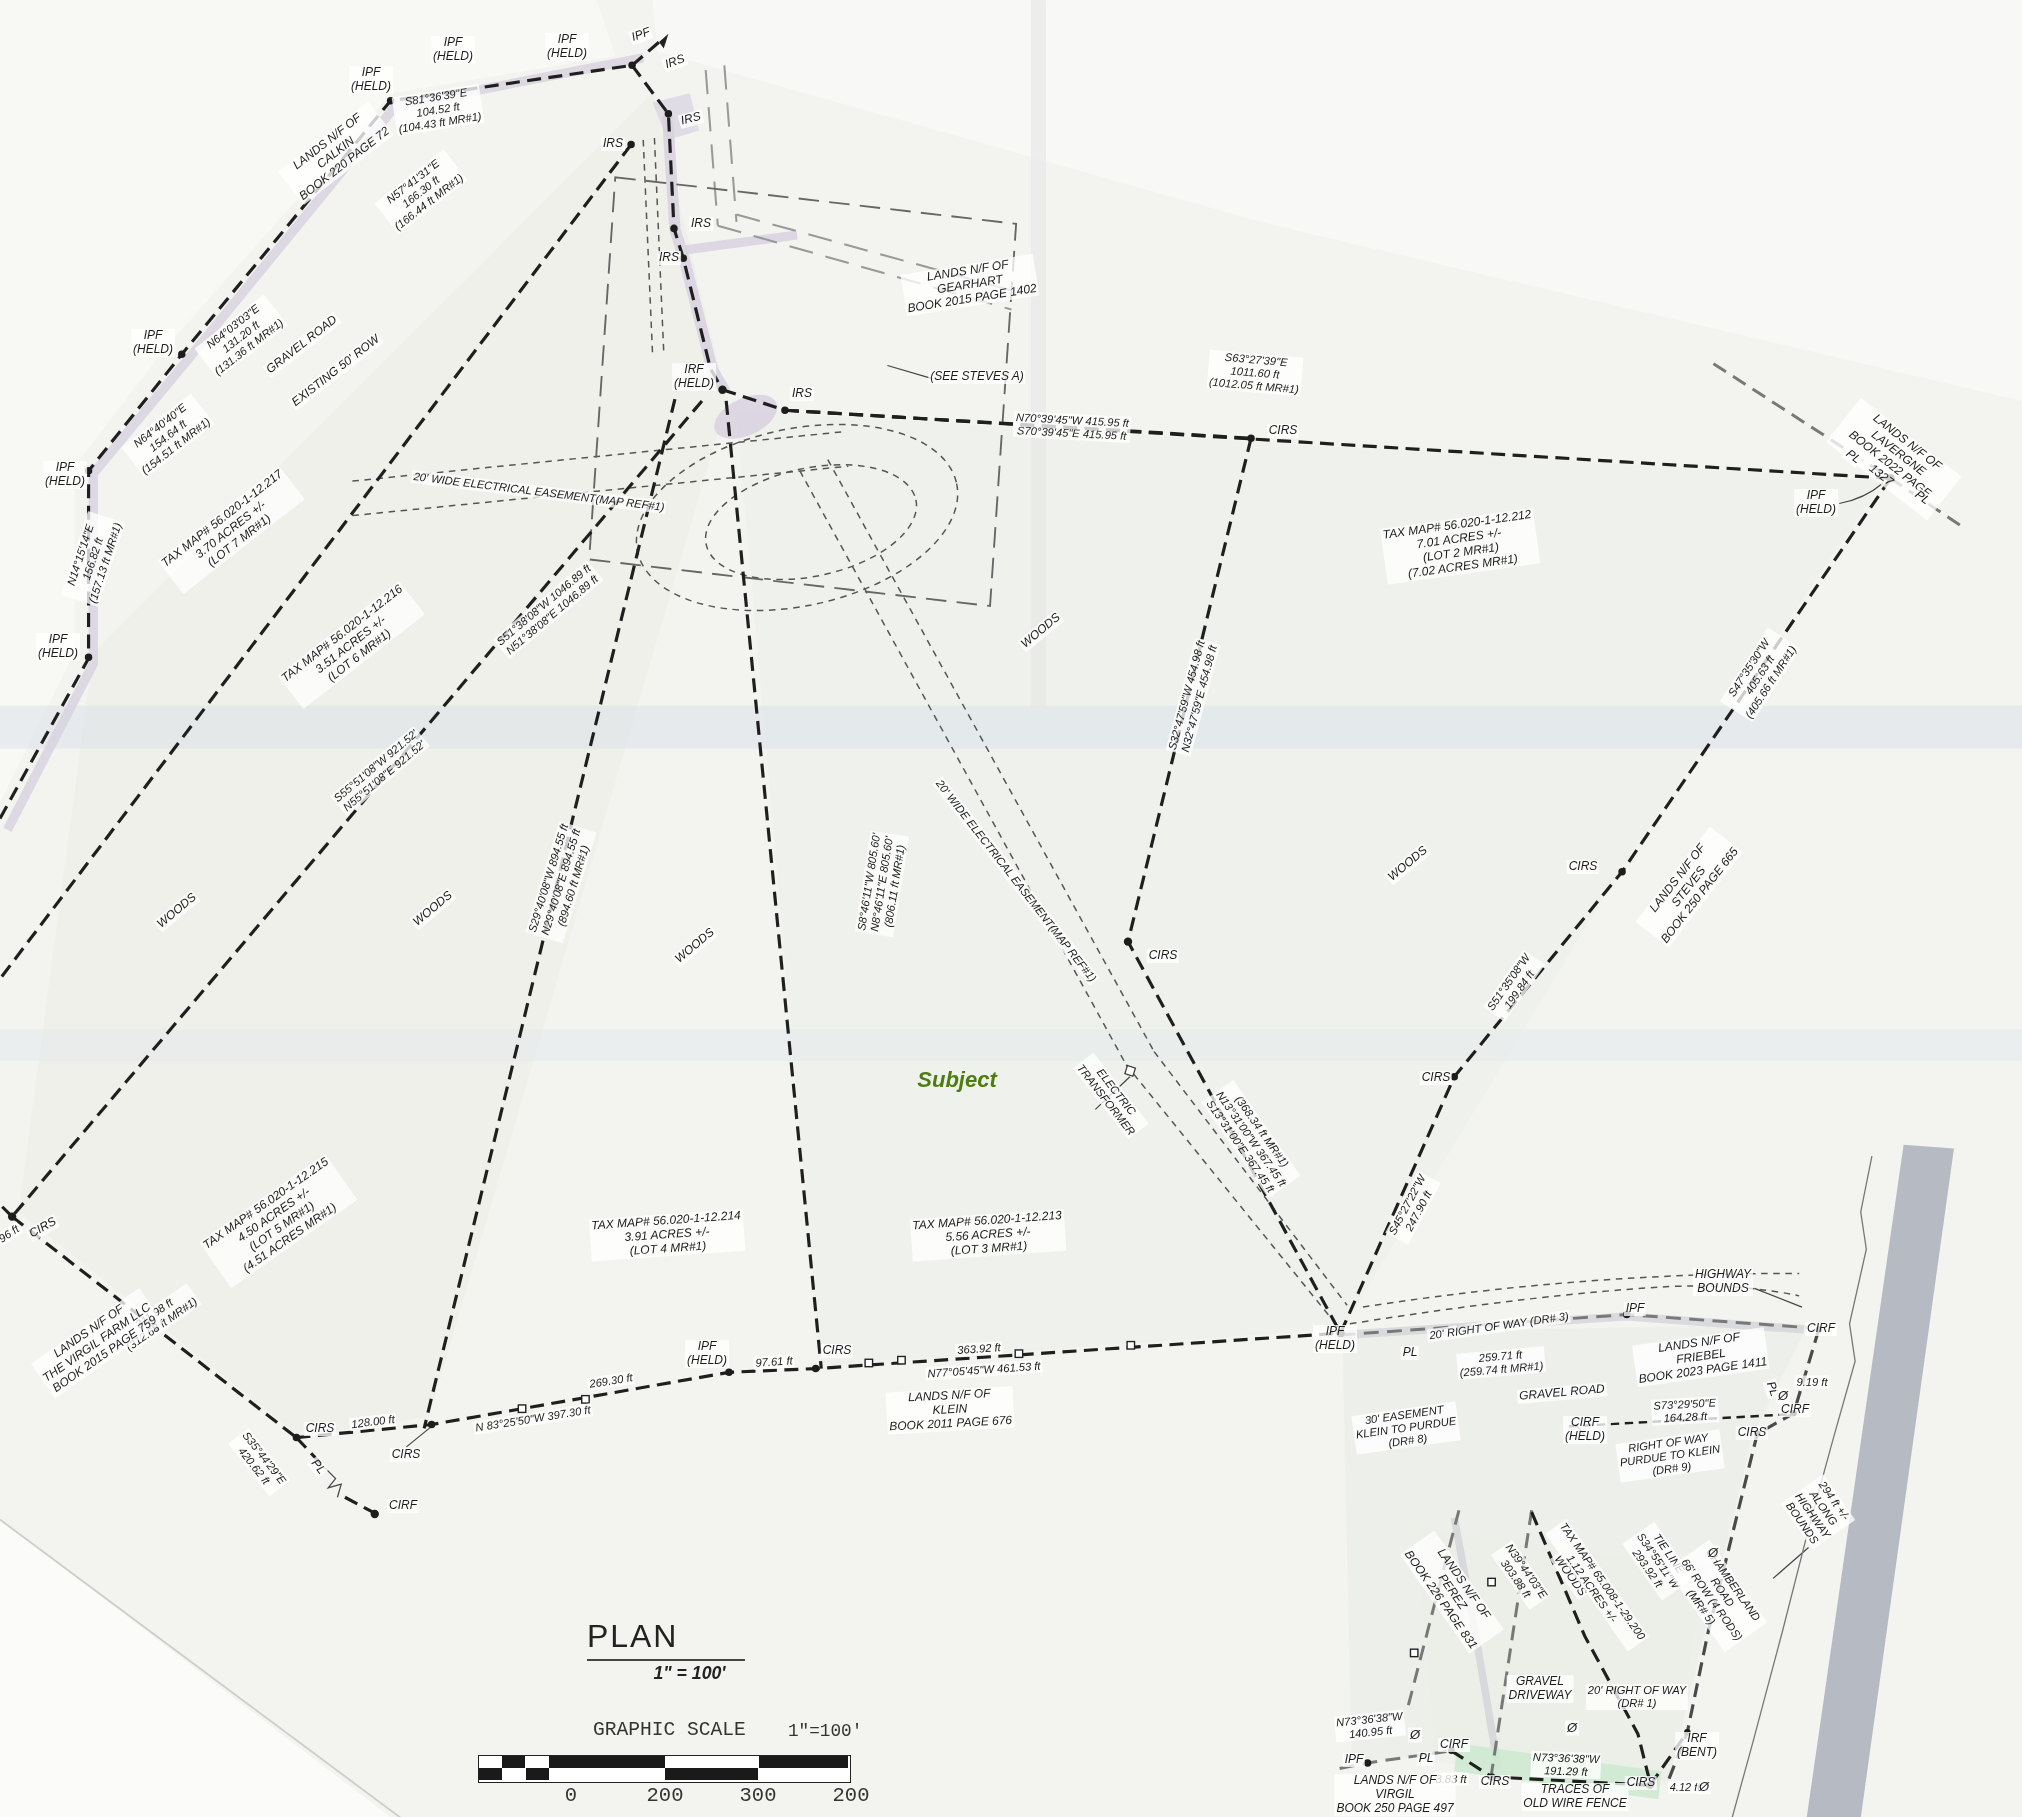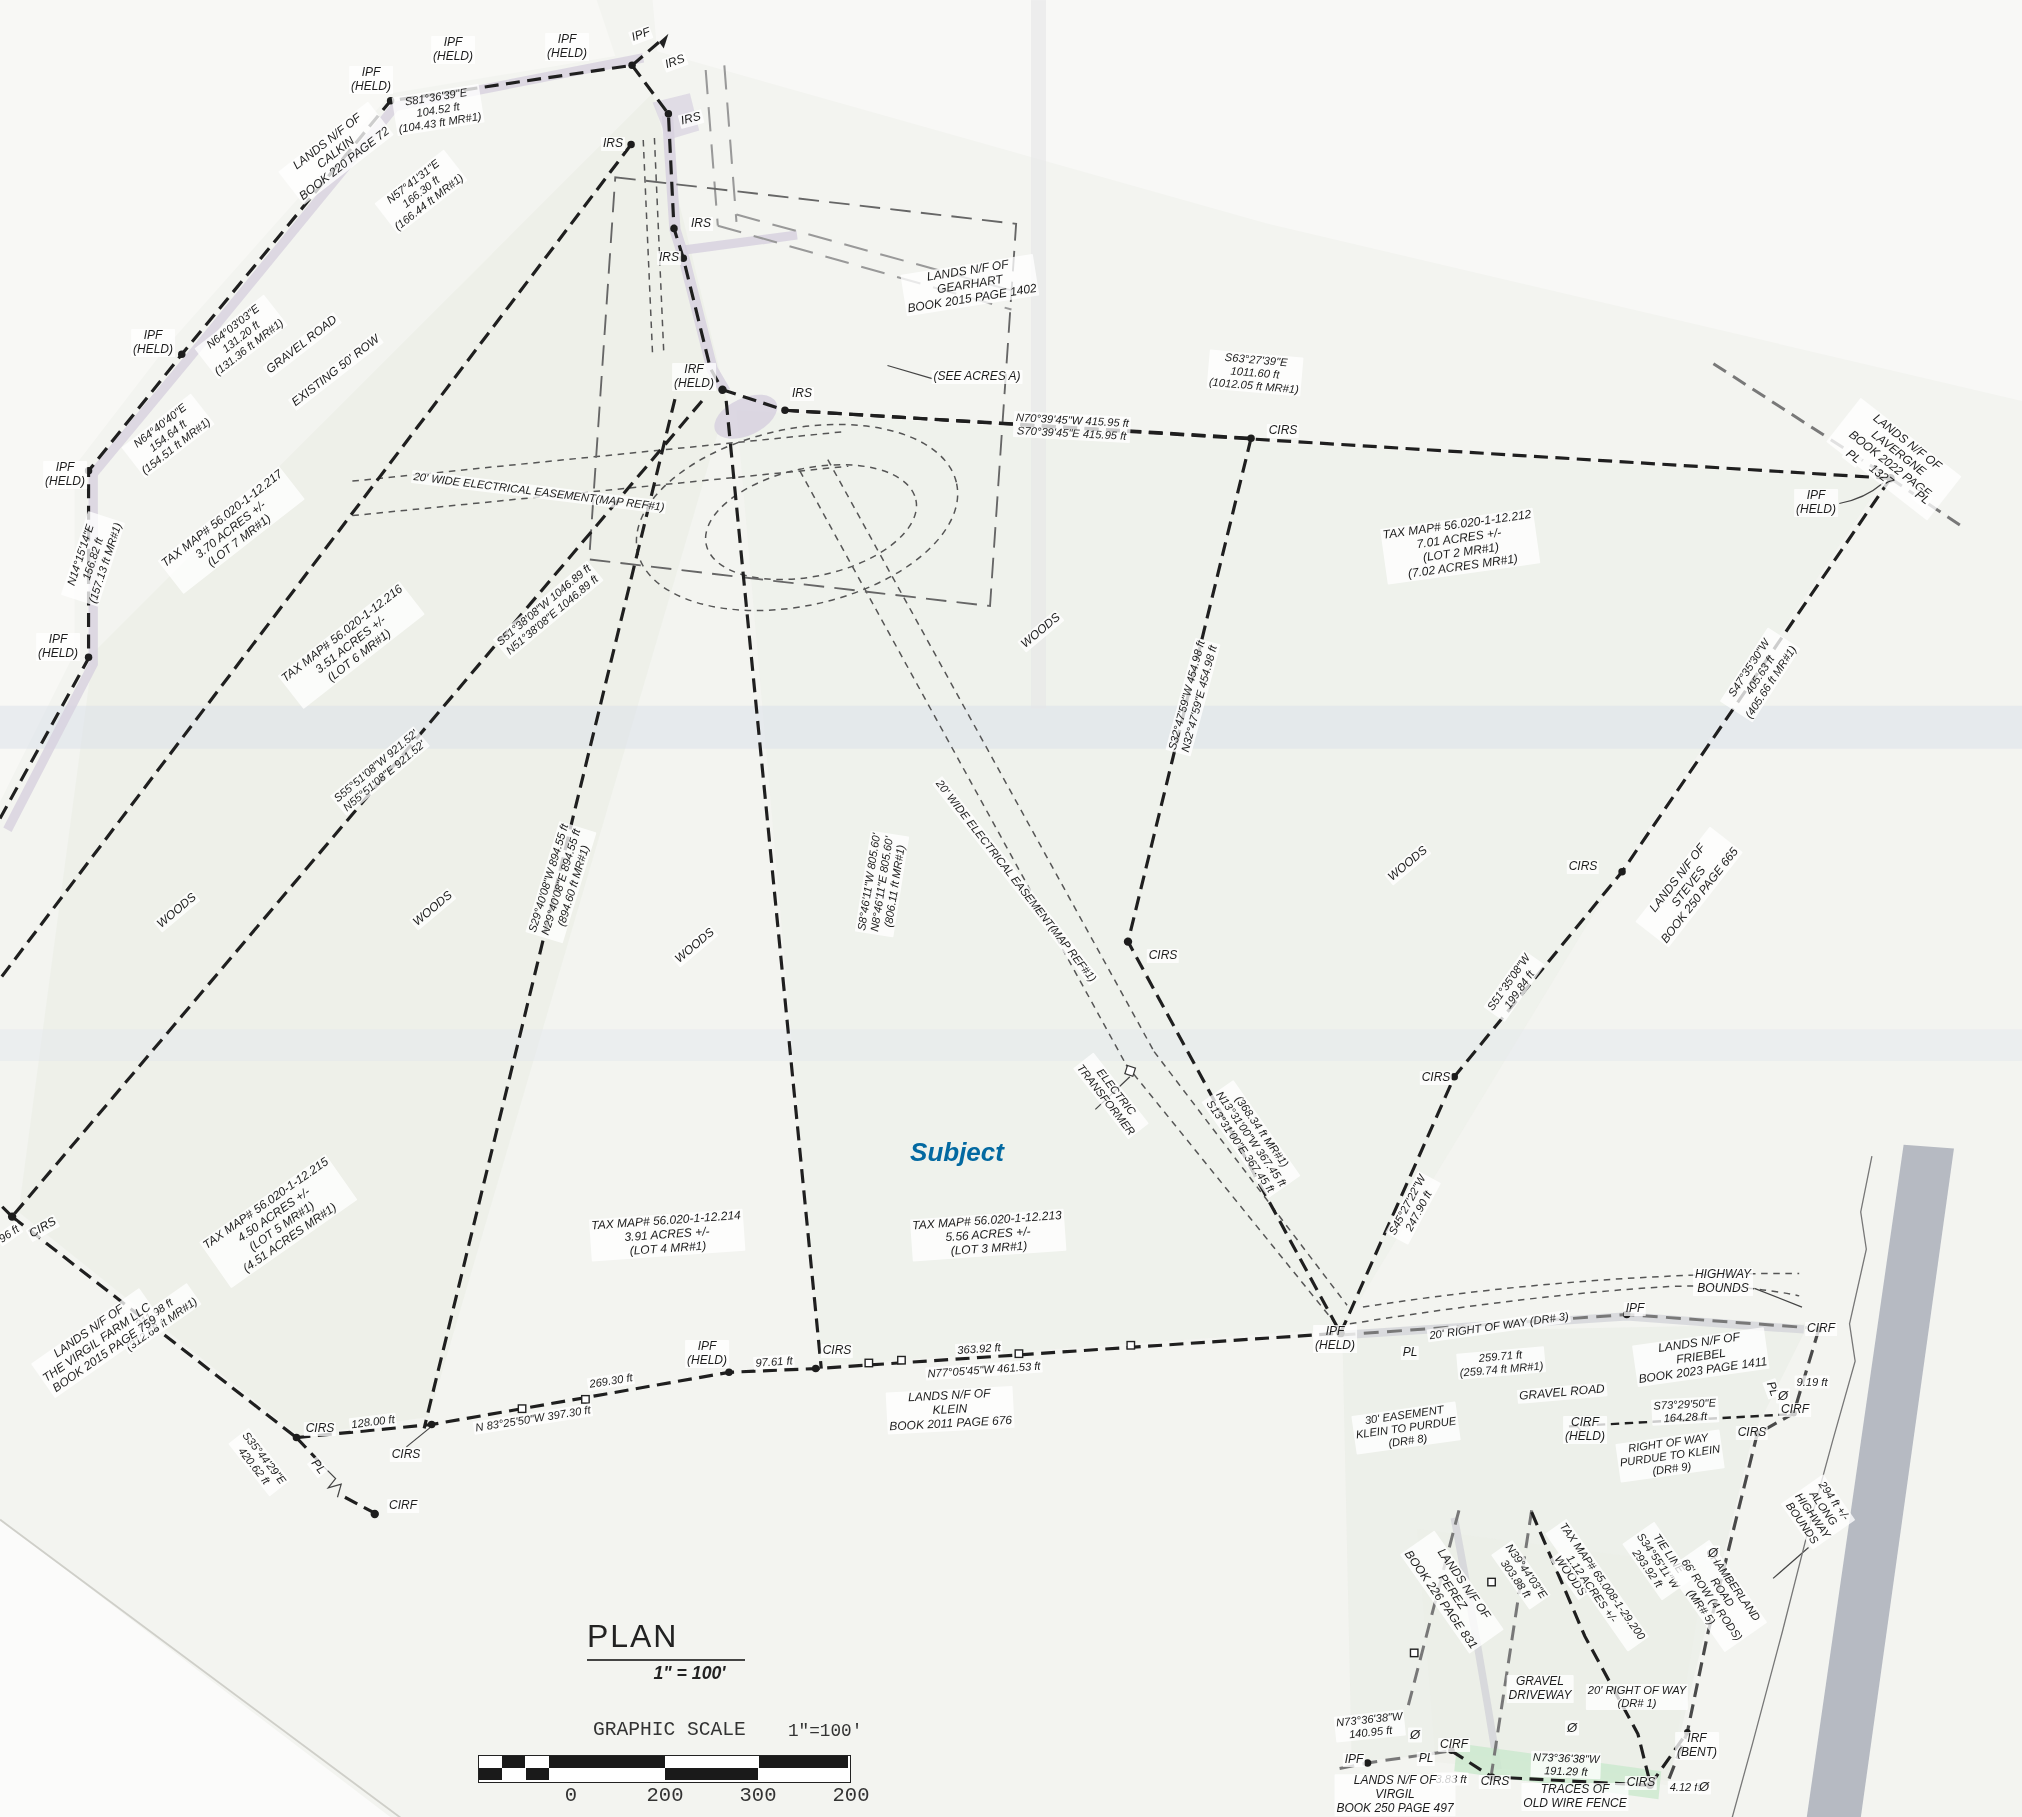--- a/index.html
+++ b/index.html
@@ -213,21 +213,21 @@
       <div class="lbl" style="left: 65px; top: 475px; font-size: 12px; transform: translate(-50%, -50%) rotate(0deg);">IPF
 (HELD)</div>
       <div class="lbl" style="left: 93px; top: 559px; font-size: 11.2px; transform: translate(-50%, -50%) rotate(-72deg);">N14°15'14"E
 156.82 ft
 (157.13 ft MR#1)</div>
       <div class="lbl" style="left: 58px; top: 647px; font-size: 12px; transform: translate(-50%, -50%) rotate(0deg);">IPF
 (HELD)</div>
       <div class="lbl" style="left: 970px; top: 285px; font-size: 12px; transform: translate(-50%, -50%) rotate(-9deg);">LANDS N/F OF
 GEARHART
 BOOK 2015 PAGE 1402</div>
-      <div class="lbl" style="left: 977px; top: 377px; font-size: 12px; transform: translate(-50%, -50%) rotate(0deg);">(SEE ACRES A)</div>
+      <div class="lbl" style="left: 977px; top: 377px; font-size: 12px; transform: translate(-50%, -50%) rotate(0deg);">(SEE STEVES A)</div>
       <div class="lbl" style="left: 1072px; top: 427px; font-size: 11.2px; transform: translate(-50%, -50%) rotate(3deg);">N70°39'45"W   415.95 ft
 S70°39'45"E   415.95 ft</div>
       <div class="lbl" style="left: 1283px; top: 431px; font-size: 12px; transform: translate(-50%, -50%) rotate(0deg);">CIRS</div>
       <div class="lbl" style="left: 1255px; top: 373px; font-size: 11.2px; transform: translate(-50%, -50%) rotate(5deg);">S63°27'39"E
 1011.60 ft
 (1012.05 ft MR#1)</div>
       <div class="lbl" style="left: 1894px; top: 459px; font-size: 12px; transform: translate(-50%, -50%) rotate(38deg);">LANDS N/F OF
 LAVERGNE
 BOOK 2022 PAGE 1327</div>
       <div class="lbl" style="left: 1853px; top: 457px; font-size: 12px; transform: translate(-50%, -50%) rotate(38deg);">PL</div>
@@ -259,21 +259,21 @@
 (894.60 ft MR#1)</div>
       <div class="lbl" style="left: 882px; top: 884px; font-size: 11.2px; transform: translate(-50%, -50%) rotate(-81deg);">S8°46'11"W  805.60'
 N8°46'11"E  805.60'
 (806.11 ft MR#1)</div>
       <div class="lbl" style="left: 177px; top: 911px; font-size: 12px; transform: translate(-50%, -50%) rotate(-40deg);">WOODS</div>
       <div class="lbl" style="left: 433px; top: 909px; font-size: 12px; transform: translate(-50%, -50%) rotate(-40deg);">WOODS</div>
       <div class="lbl" style="left: 695px; top: 946px; font-size: 12px; transform: translate(-50%, -50%) rotate(-40deg);">WOODS</div>
       <div class="lbl" style="left: 1016px; top: 881px; font-size: 11.2px; transform: translate(-50%, -50%) rotate(52deg);">20' WIDE ELECTRICAL EASEMENT(MAP REF#1)</div>
       <div class="lbl" style="left: 1111px; top: 1096px; font-size: 11.2px; transform: translate(-50%, -50%) rotate(52deg);">ELECTRIC
 TRANSFORMER</div>
-      <div class="lbl nobg bold" style="left: 957px; top: 1152px; font-size: 26px; color: #0369a1; transform: translate(-50%, -50%) rotate(0deg);">Subject</div>
+      <div class="lbl nobg bold" style="left: 957px; top: 1080px; font-size: 22px; color: #4d7c0f; transform: translate(-50%, -50%) rotate(0deg);">Subject</div>
       <div class="lbl" style="left: 1251px; top: 1139px; font-size: 11.2px; transform: translate(-50%, -50%) rotate(55deg);">(368.34 ft MR#1)
 N13°31'00"W  367.45 ft
 S13°31'00"E  367.45 ft</div>
       <div class="lbl" style="left: 667px; top: 1235px; font-size: 12px; transform: translate(-50%, -50%) rotate(-4deg);">TAX MAP# 56.020-1-12.214
 3.91 ACRES +/-
 (LOT 4 MR#1)</div>
       <div class="lbl" style="left: 988px; top: 1235px; font-size: 12px; transform: translate(-50%, -50%) rotate(-4deg);">TAX MAP# 56.020-1-12.213
 5.56 ACRES +/-
 (LOT 3 MR#1)</div>
       <div class="lbl" style="left: 707px; top: 1354px; font-size: 12px; transform: translate(-50%, -50%) rotate(0deg);">IPF

